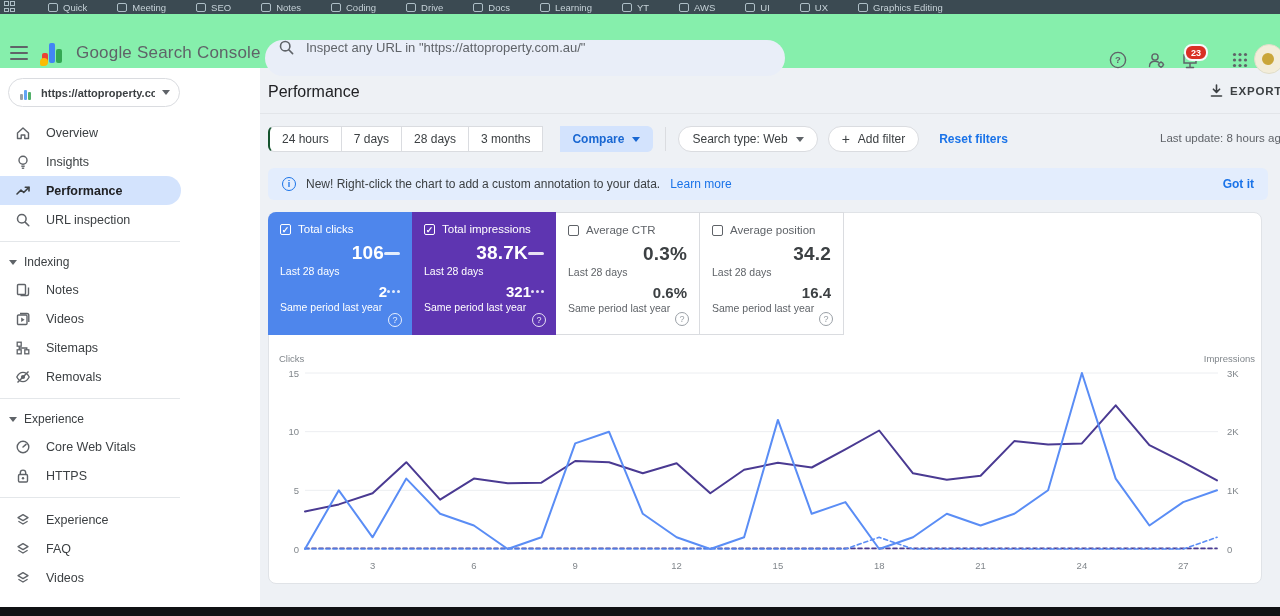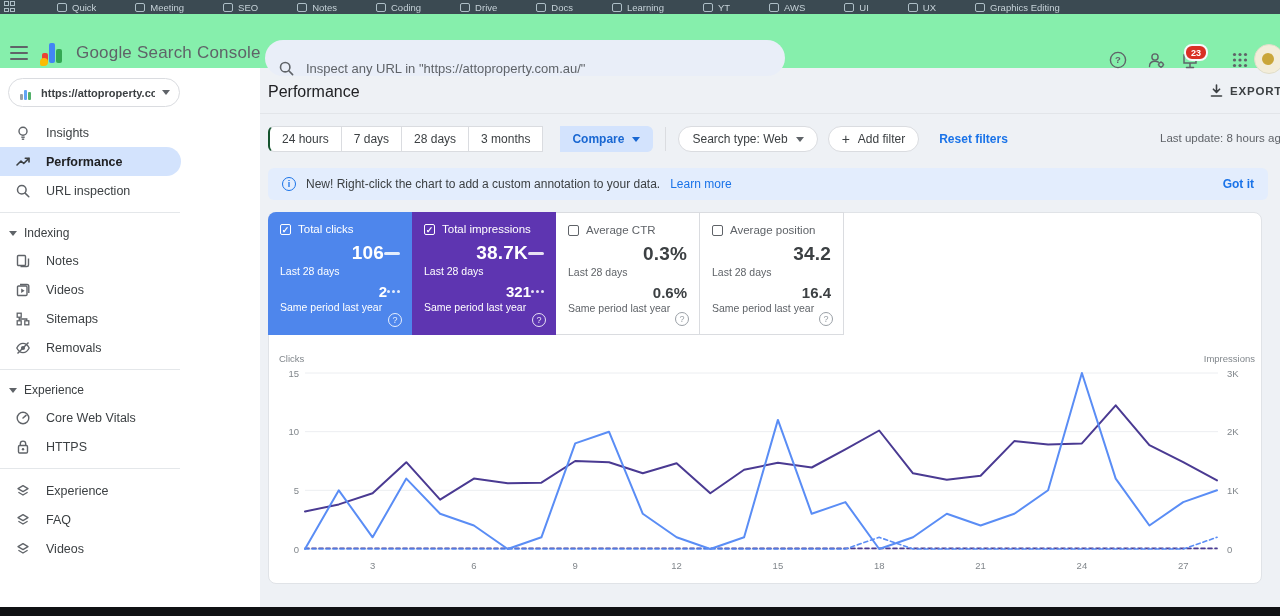--- a/index.html
+++ b/index.html
@@ -2,35 +2,35 @@
 <html><head>
 <meta charset="utf-8">
 <style>
   * { margin:0; padding:0; box-sizing:border-box; }
   html,body { width:1280px; height:616px; overflow:hidden; background:#eef1f5;
     font-family:"Liberation Sans", sans-serif; }
   .abs { position:absolute; }
   #viewport { position:relative; width:1280px; height:616px; background:#eef1f5; overflow:hidden; }
 
   
-  #bookmarks { left:0; top:0; width:1280px; height:14px; background:#3b4a52; display:flex; align-items:center; gap:17px; z-index:30; }
+  #bookmarks { left:0; top:0; width:1280px; height:14px; background:#3b4a52; display:flex; align-items:center; gap:8px; z-index:30; }
   #bm-grid { width:14px; height:12px; margin-left:4px; display:grid; grid-template-columns:5px 5px; grid-gap:1px; }
   #bm-grid i { background:transparent; border:1.5px solid #aebfc7; width:5px; height:4.5px; display:block; }
   .bm-item { display:flex; align-items:center; gap:5px; margin-left:22px; color:#c6d2d8; font-size:9.5px; white-space:nowrap; cursor:pointer; }
   .bm-ico { width:10px; height:9px; border:1.5px solid #aebfc7; border-radius:2px; flex:0 0 auto; }
 
   
   #header { left:0; top:14px; width:1280px; height:54px; background:#86efac; }
   #hamburger { left:10px; top:32px; width:18px; height:14px; cursor:pointer; }
   #hamburger i { display:block; height:2px; background:#5f6368; margin-bottom:4px; border-radius:1px; }
   #logo { left:40px; top:26px; display:flex; align-items:center; gap:10px; cursor:pointer; }
   #logo-mark { position:relative; width:26px; height:26px; }
   #logo-mark .bar { position:absolute; bottom:3px; border-radius:2px; }
   #logo-title { font-size:17px; color:#5f6368; letter-spacing:.2px; }
-  #searchbox { left:265px; top:26px; width:520px; height:36px; background:#e9eef8; border-radius:18px; display:flex; align-items:flex-end; padding:0 14px; gap:12px; }
+  #searchbox { left:265px; top:26px; width:520px; height:36px; background:#e9eef8; border-radius:18px; display:flex; align-items:flex-start; padding:0 14px; gap:12px; }
   #searchbox input { border:none; outline:none; background:transparent; font-size:13px; color:#3c4043; width:440px; font-family:"Liberation Sans",sans-serif; }
   #searchbox input::placeholder { color:#5f6368; }
   .hicon { width:36px; height:36px; display:flex; align-items:center; justify-content:center; cursor:pointer; color:#5f6368; }
   #badge { position:absolute; top:-6px; right:-8px; background:#d93025; color:#fff; font-size:9px; font-weight:bold; border-radius:8px; padding:1.5px 5px; border:2px solid #f7f9fc; }
   #avatar { left:1254px; top:30px; width:30px; height:30px; border-radius:50%; background:#f3edda; border:1px solid #e0ddc9; overflow:hidden; cursor:pointer; }
   #avatar::after { content:""; position:absolute; left:7px; top:8px; width:12px; height:12px; border-radius:50%; background:#caa63a; }
 
   
   #sidebar { left:0; top:68px; width:260px; height:540px; background:#ffffff; }
   #property { left:8px; top:10px; width:172px; height:29px; border:1px solid #dadce0; border-radius:15px; background:#fff; display:flex; align-items:center; padding:0 9px; gap:7px; cursor:pointer; }
@@ -238,20 +238,26 @@
     <div id="property" class="abs">
       <span id="prop-ico">
         <i style="left:2px;width:3px;height:6px;background:#9aa0a6;"></i>
         <i style="left:6px;width:3px;height:10px;background:#63a4f4;"></i>
         <i style="left:10px;width:3px;height:8px;background:#53b06a;"></i>
       </span>
       <span class="ptxt">https://attoproperty.co...</span>
       <span class="caret"></span>
     </div>
     <div id="nav">
+        <div class="nav-item">
+          <svg width="16" height="16" viewBox="0 0 16 16">
+            <path d="M2.5 8 L8 3 L13.5 8 V13.5 H9.8 V10 H6.2 V13.5 H2.5 Z" fill="none" stroke="#5f6368" stroke-width="1.4" stroke-linejoin="round"></path>
+          </svg>
+          <span>Overview</span>
+        </div>
         <div class="nav-item">
           <svg width="16" height="16" viewBox="0 0 16 16">
             <circle cx="8" cy="6.3" r="4" fill="none" stroke="#5f6368" stroke-width="1.4"></circle>
             <line x1="6.3" y1="12.2" x2="9.7" y2="12.2" stroke="#5f6368" stroke-width="1.4"></line>
             <line x1="6.8" y1="14.2" x2="9.2" y2="14.2" stroke="#5f6368" stroke-width="1.4"></line>
           </svg>
           <span>Insights</span>
         </div>
         <div class="nav-item selected">
           <svg width="16" height="16" viewBox="0 0 16 16">

